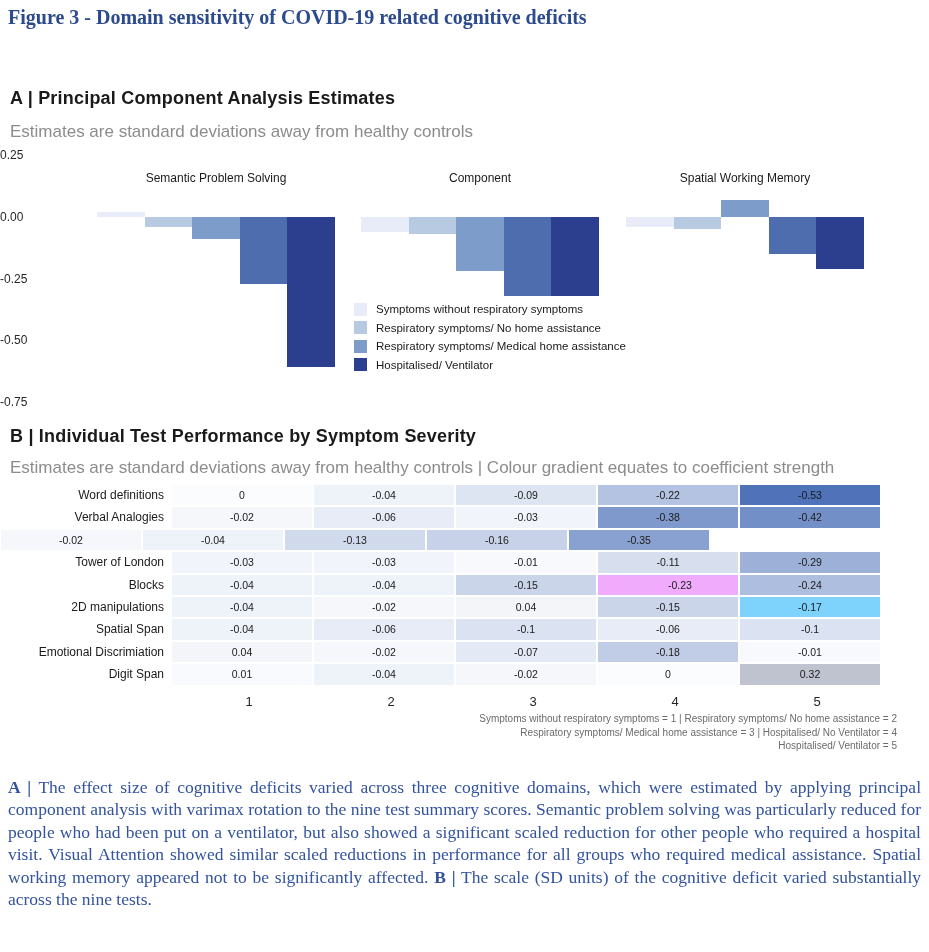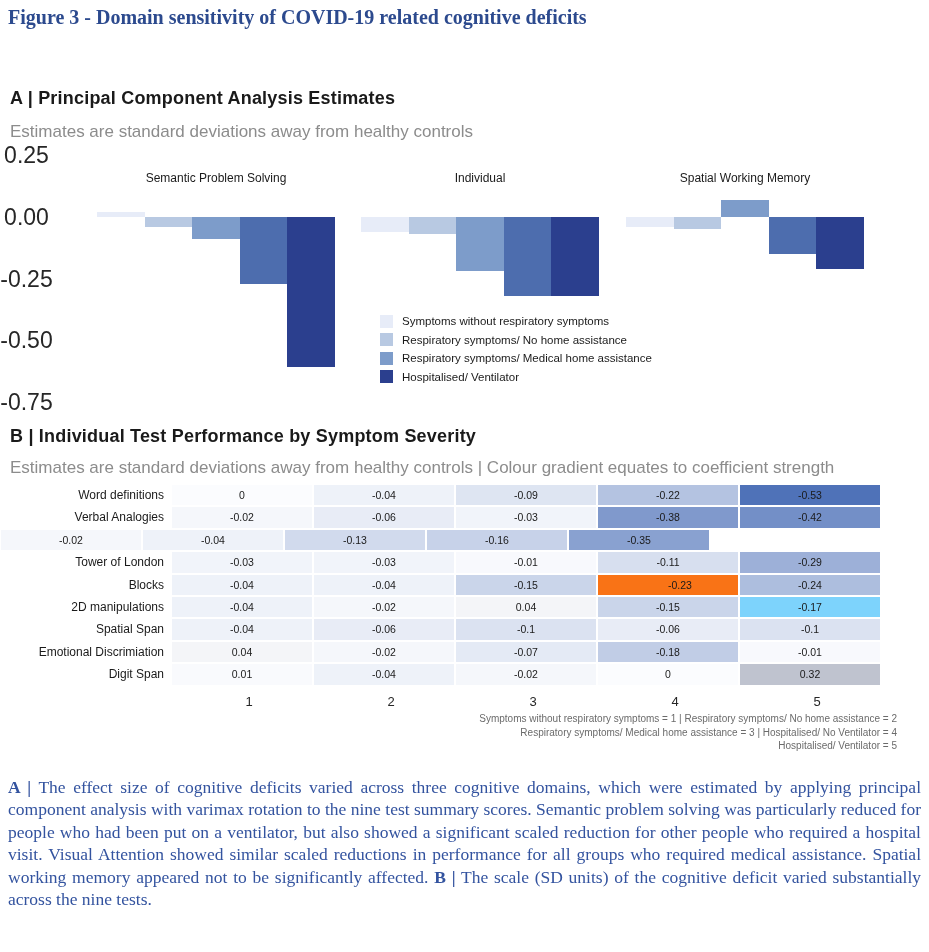--- a/index.html
+++ b/index.html
@@ -11,25 +11,25 @@
   .panel-heading{position:absolute;left:10px;font-weight:bold;font-size:18px;color:#1a1a1a;letter-spacing:.2px;}
   .panel-sub{position:absolute;left:10px;font-size:17px;color:#8c8c8c;}
 
   #heading-a{top:88px;}
   #sub-a{top:122px;}
   #heading-b{top:426px;}
   #sub-b{top:458px;}
 
   
   .chart{position:absolute;left:0;top:140px;width:929px;height:284px;}
-  .ytick{position:absolute;width:53px;text-align:center;font-size:23px;color:#262626;line-height:18px;}
+  .ytick{position:absolute;width:53px;text-align:left;font-size:12px;color:#262626;line-height:18px;}
   .group-title{position:absolute;transform:translateX(-50%);font-size:12px;color:#1a1a1a;white-space:nowrap;}
   .bar{position:absolute;}
 
-  .legend{position:absolute;left:380px;top:160px;margin-top:12px;}
+  .legend{position:absolute;left:354px;top:160px;}
   .legend-row{display:flex;align-items:center;height:18.5px;}
   .legend-swatch{width:13px;height:13px;flex:0 0 13px;}
   .legend-label{margin-left:9px;font-size:11.5px;color:#1a1a1a;white-space:nowrap;}
 
   
   .heatmap{position:absolute;left:0;top:484px;}
   .hm-row{display:flex;}
   .hm-label{width:171px;padding-right:7px;text-align:right;font-size:12px;color:#1a1a1a;
     height:22.4px;line-height:22.4px;white-space:nowrap;box-sizing:border-box;}
   .hm-cell{width:142px;height:22.4px;line-height:21px;text-align:center;font-size:10.5px;color:#1a1a1a;
@@ -52,21 +52,21 @@
 <div id="heading-a" class="panel-heading">A | Principal Component Analysis Estimates</div>
 <div id="sub-a" class="panel-sub">Estimates are standard deviations away from healthy controls</div>
 
 <div class="chart" id="pca-chart">
     <div class="ytick" style="left: 0px; width: 53px; top: 6.4px;">0.25</div>
     <div class="ytick" style="left: 0px; width: 53px; top: 68px;">0.00</div>
     <div class="ytick" style="left: 0px; width: 53px; top: 129.6px;">-0.25</div>
     <div class="ytick" style="left: 0px; width: 53px; top: 191.2px;">-0.50</div>
     <div class="ytick" style="left: 0px; width: 53px; top: 252.8px;">-0.75</div>
     <div class="group-title" style="left: 216px; top: 31px;">Semantic Problem Solving</div>
-    <div class="group-title" style="left: 480px; top: 31px;">Individual</div>
+    <div class="group-title" style="left: 480px; top: 31px;">Component</div>
     <div class="group-title" style="left: 745px; top: 31px;">Spatial Working Memory</div>
     <div class="bar" style="left: 97px; width: 47.6px; height: 4.928px; top: 72.072px; background: rgb(231, 236, 248);"></div>
     <div class="bar" style="left: 361px; width: 47.6px; height: 14.784px; top: 77px; background: rgb(231, 236, 248);"></div>
     <div class="bar" style="left: 626px; width: 47.6px; height: 9.856px; top: 77px; background: rgb(231, 236, 248);"></div>
     <div class="bar" style="left: 144.6px; width: 47.6px; height: 9.856px; top: 77px; background: rgb(184, 201, 226);"></div>
     <div class="bar" style="left: 408.6px; width: 47.6px; height: 17.248px; top: 77px; background: rgb(184, 201, 226);"></div>
     <div class="bar" style="left: 673.6px; width: 47.6px; height: 12.32px; top: 77px; background: rgb(184, 201, 226);"></div>
     <div class="bar" style="left: 192.2px; width: 47.6px; height: 22.176px; top: 77px; background: rgb(125, 156, 202);"></div>
     <div class="bar" style="left: 456.2px; width: 47.6px; height: 54.208px; top: 77px; background: rgb(125, 156, 202);"></div>
     <div class="bar" style="left: 721.2px; width: 47.6px; height: 17.248px; top: 59.752px; background: rgb(125, 156, 202);"></div>
@@ -129,21 +129,21 @@
       <div class="hm-cell" style="background: rgb(241, 244, 250);">-0.03</div>
       <div class="hm-cell" style="background: rgb(248, 249, 253);">-0.01</div>
       <div class="hm-cell" style="background: rgb(215, 223, 239);">-0.11</div>
       <div class="hm-cell" style="background: rgb(157, 176, 216);">-0.29</div>
     </div>
     <div class="hm-row">
       <div class="hm-label">Blocks</div>
       <div class="hm-cell" style="background: rgb(238, 242, 249);">-0.04</div>
       <div class="hm-cell" style="background: rgb(238, 242, 249);">-0.04</div>
       <div class="hm-cell" style="background: rgb(202, 213, 234);">-0.15</div>
-      <div class="hm-cell" style="background: #f97316; padding-left: 24px;">-0.23</div>
+      <div class="hm-cell" style="background: #f0abfc; padding-left: 24px;">-0.23</div>
       <div class="hm-cell" style="background: rgb(173, 190, 222);">-0.24</div>
     </div>
     <div class="hm-row">
       <div class="hm-label">2D manipulations</div>
       <div class="hm-cell" style="background: rgb(238, 242, 249);">-0.04</div>
       <div class="hm-cell" style="background: rgb(245, 247, 251);">-0.02</div>
       <div class="hm-cell" style="background: rgb(244, 245, 248);">0.04</div>
       <div class="hm-cell" style="background: rgb(202, 213, 234);">-0.15</div>
       <div class="hm-cell" style="background: #7dd3fc;">-0.17</div>
     </div>

